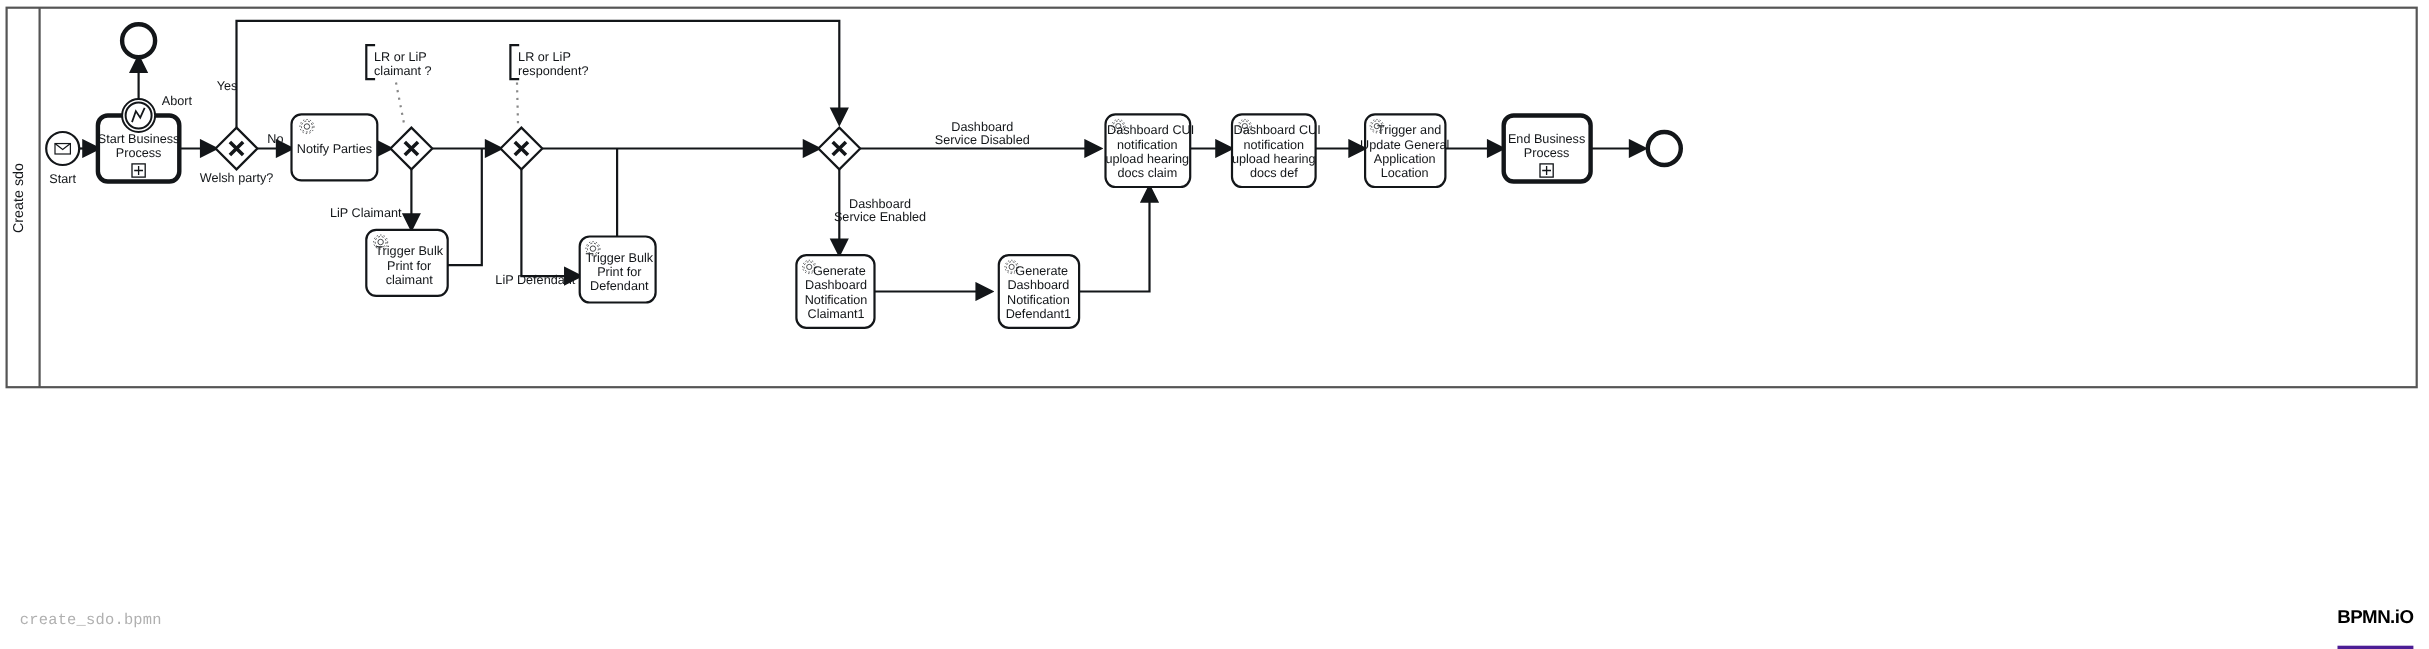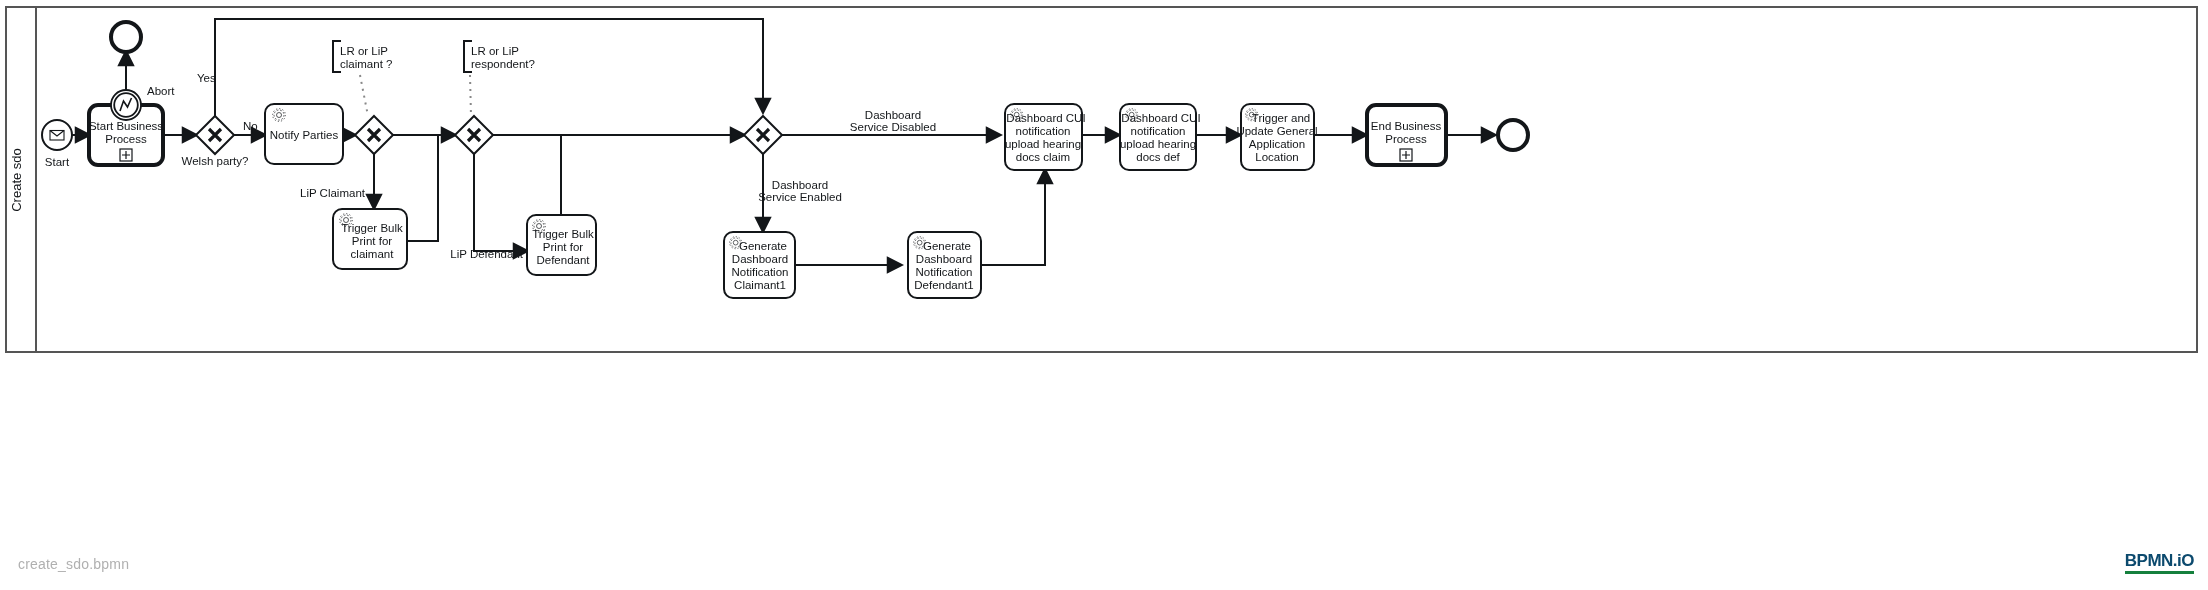--- a/index.html
+++ b/index.html
@@ -21,35 +21,35 @@
     top: 0;
     width: 2208px;
     height: 590px;
   }
   .footer-left {
     position: absolute;
     left: 18px;
     top: 556px;
     font-size: 14px;
     color: #b0b0b0;
-    font-family: Liberation Sans, sans-serif;
+    font-family: Liberation Mono, monospace;
     letter-spacing: 0.2px;
     white-space: nowrap;
   }
   .footer-right {
     position: absolute;
     right: 14px;
     top: 552px;
     font-size: 17px;
     font-weight: bold;
-    color: #0c4a6e;
+    color: #000000;
     font-family: "Liberation Sans", sans-serif;
     letter-spacing: -0.5px;
-    border-bottom: 3px solid #15803d;
-    padding-bottom: 1px;
+    border-bottom: 3px solid #4c1d95;
+    padding-bottom: 17px;
     line-height: 18px;
     white-space: nowrap;
   }
   svg text {
     font-family: "Liberation Sans", sans-serif;
     fill: #131619;
   }
 </style>
 </head>
 <body>

